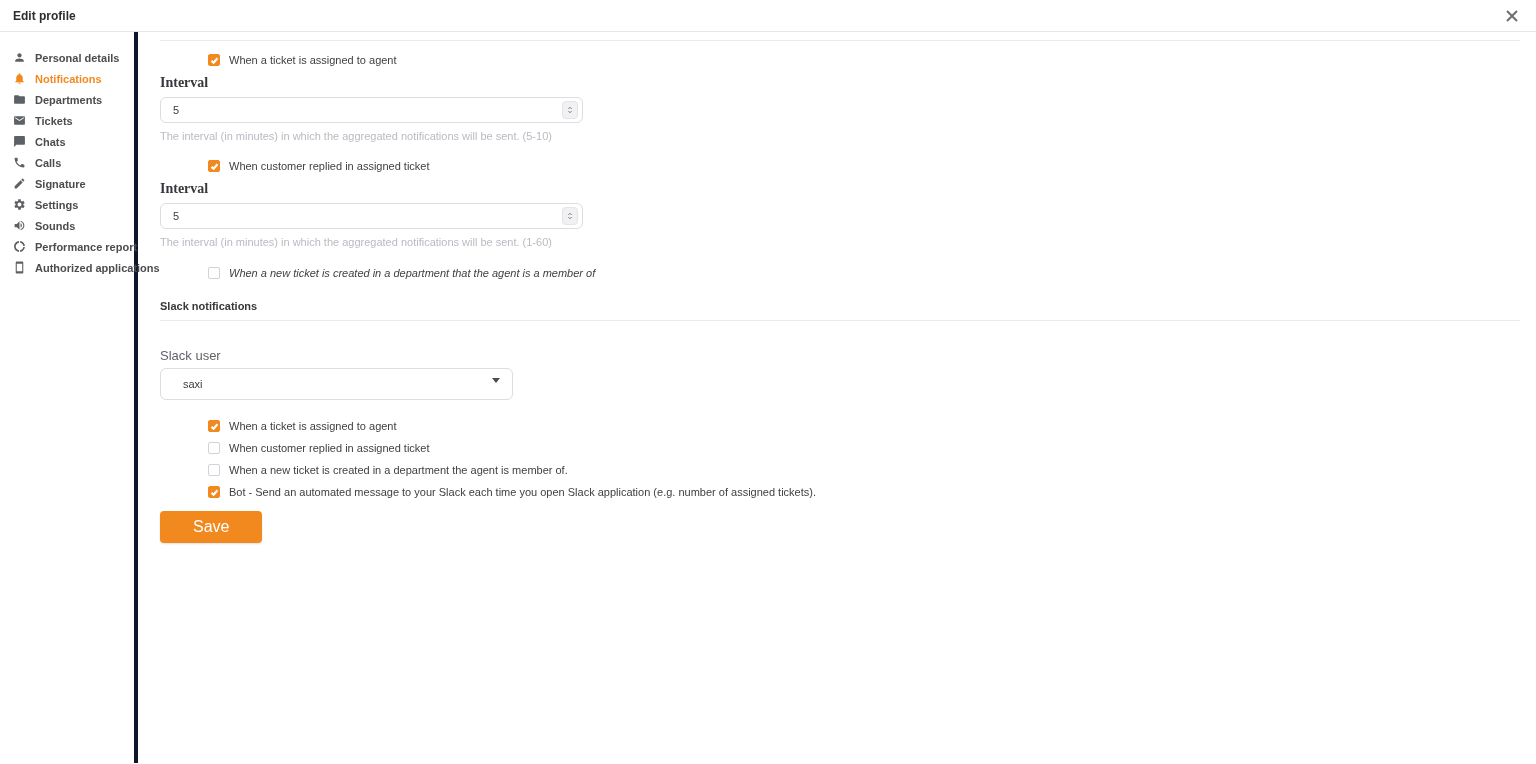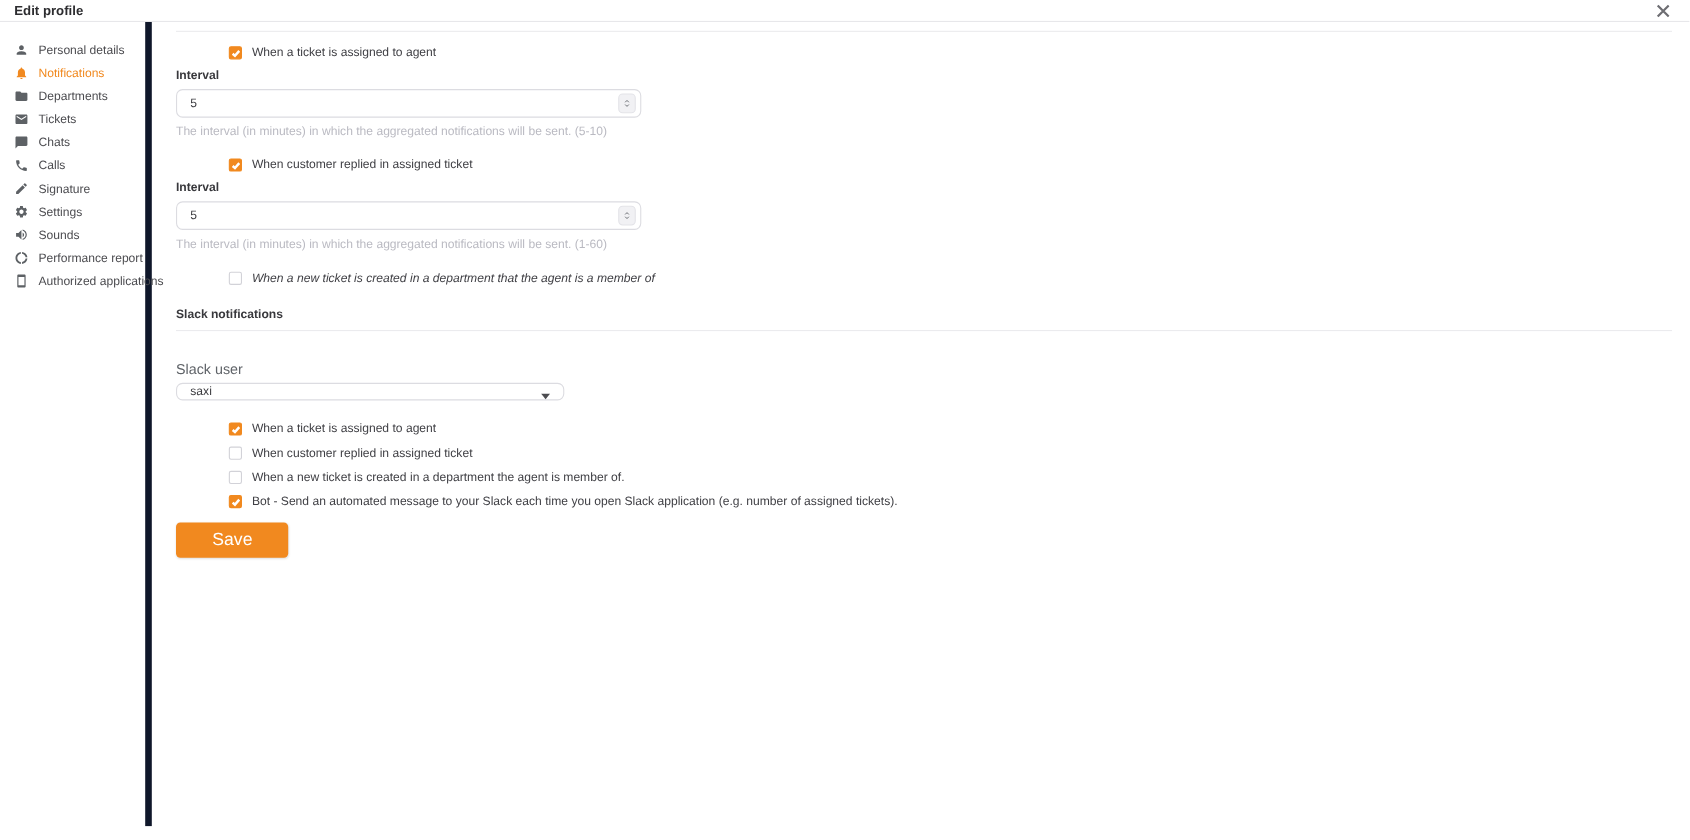--- a/index.html
+++ b/index.html
@@ -6,35 +6,35 @@
   * { margin:0; padding:0; box-sizing:border-box; }
   html,body { width:1536px; height:764px; overflow:hidden; }
   body {
     font-family:"Liberation Sans", sans-serif;
     background:#ffffff;
     color:#3c3c40;
   }
 
   
   .topbar {
-    height:20px;
+    height:32px;
     display:flex; align-items:center; justify-content:space-between;
     padding:0 17px 0 13px;
     border-bottom:1px solid #e7e7ea;
     background:#fff;
   }
   .topbar-title { font-size:12px; font-weight:bold; color:#2d2d30; }
   .close-btn { width:14px; height:14px; color:#6e6e73; cursor:pointer; display:flex; align-items:center; justify-content:center; }
   .close-btn svg { width:12px; height:12px; stroke:currentColor; stroke-width:2; }
 
   
   .layout { display:flex; height:731px; }
 
   
-  .sidebar { width:138px; flex:none; border-right:6px solid #0f172a; padding-top:15px; }
+  .sidebar { width:138px; flex:none; border-right:4px solid #0f172a; padding-top:15px;font-weight:bold; }
   .side-item {
     display:flex; align-items:center; gap:9px;
     height:21px; padding-left:13px;
     font-size:11px; color:#4c4c50; cursor:pointer; white-space:nowrap;
   }
   .side-item .icn { width:13px; height:13px; flex:none; color:#5d6165; display:flex; }
   .side-item .icn svg { width:13px; height:13px; fill:currentColor; }
   .side-item.active, .side-item.active .icn { color:var(--accent); }
 
   
@@ -46,44 +46,44 @@
   .check-row { display:flex; align-items:center; gap:9px; font-size:11px; color:#404045; cursor:default;padding-left:48px; }
   .checkbox {
     width:12px; height:12px; flex:none;
     border:1px solid #d2d2d8; border-radius:2px; background:#fff;
     display:flex; align-items:center; justify-content:center; cursor:pointer;
   }
   .checkbox svg { width:9px; height:9px; display:none; stroke:#fff; stroke-width:3; fill:none; }
   .checkbox.checked { background:var(--accent); border-color:var(--accent); }
   .checkbox.checked svg { display:block; }
 
-  .field-label { font-size:11px; font-weight:bold; color:#38383c; margin-top:9px; }
+  .field-label { font-size:14px; font-weight:bold; color:#38383c; margin-top:9px;font-family:Liberation Serif, serif; }
   .field-label-light { font-size:13px; font-weight:normal; color:#5f6368; margin-top:27px; }
 
   .num-input-wrap { position:relative; width:423px; margin-top:6px; }
   .num-input {
     width:100%; height:26px;
     border:1px solid #dcdce1; border-radius:6px;
     padding:0 30px 0 12px;
     font-size:11px; color:#3c3c40; font-family:inherit; background:#fff; outline:none;
   }
   .spinner {
     position:absolute; right:5px; top:4px;
     width:16px; height:18px;
     background:#f1f1f4; border:1px solid #e3e3e8; border-radius:4px;
     display:flex; align-items:center; justify-content:center; cursor:pointer;
   }
   .spinner svg { width:10px; height:12px; stroke:#5f6368; stroke-width:2; fill:none; }
 
   .help-text { font-size:11px; color:#babac2; margin-top:7px; }
 
   .select-wrap {
-    position:relative; width:353px; height:16px; margin-top:5px;
+    position:relative; width:353px; height:32px; margin-top:5px;
     border:1px solid #dcdce1; border-radius:6px; background:#fff;
-    display:flex; align-items:center; padding-left:12px;
+    display:flex; align-items:center; padding-left:22px;
     font-size:11px; color:#3c3c40; cursor:pointer;
   }
   .select-arrow {
     position:absolute; right:12px; top:9px;
     width:0; height:0;
     border-left:4px solid transparent; border-right:4px solid transparent;
     border-top:5px solid #4c4c50;
   }
 
   .save-btn {

